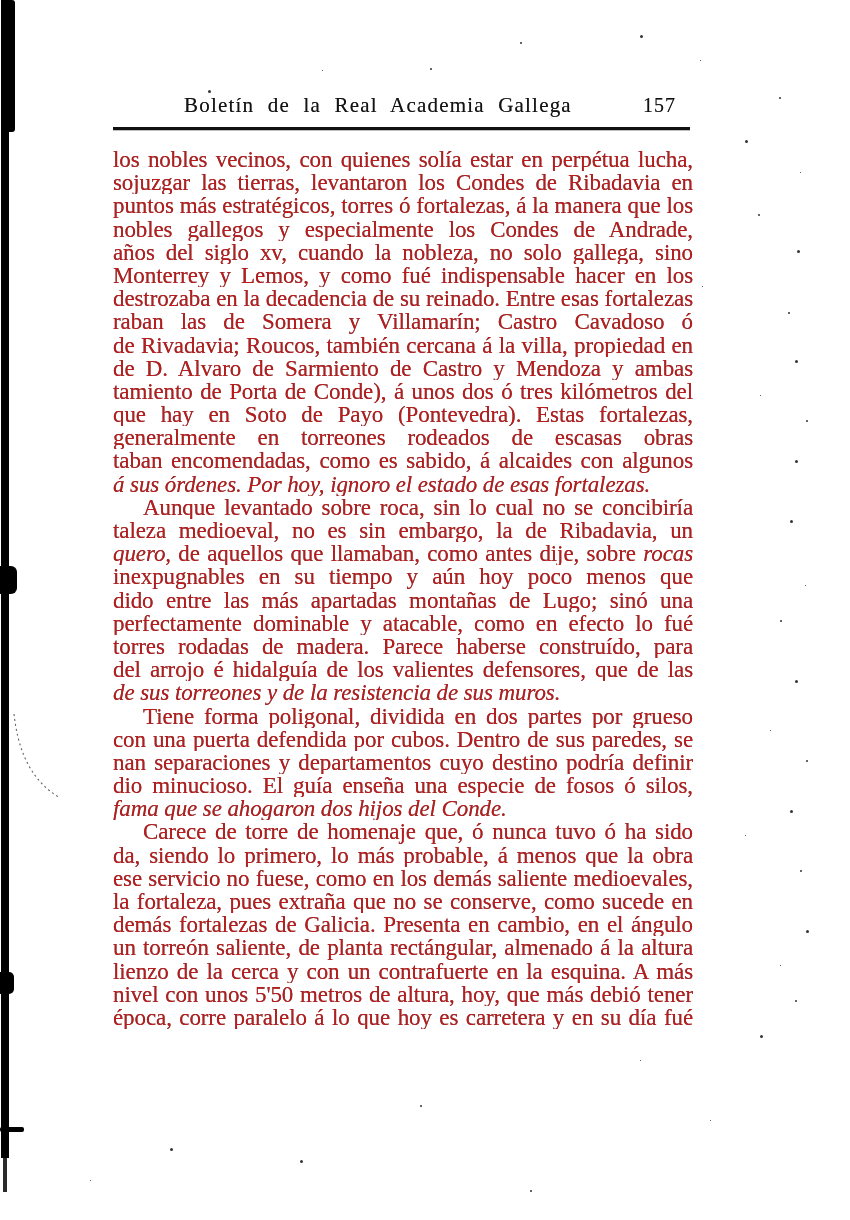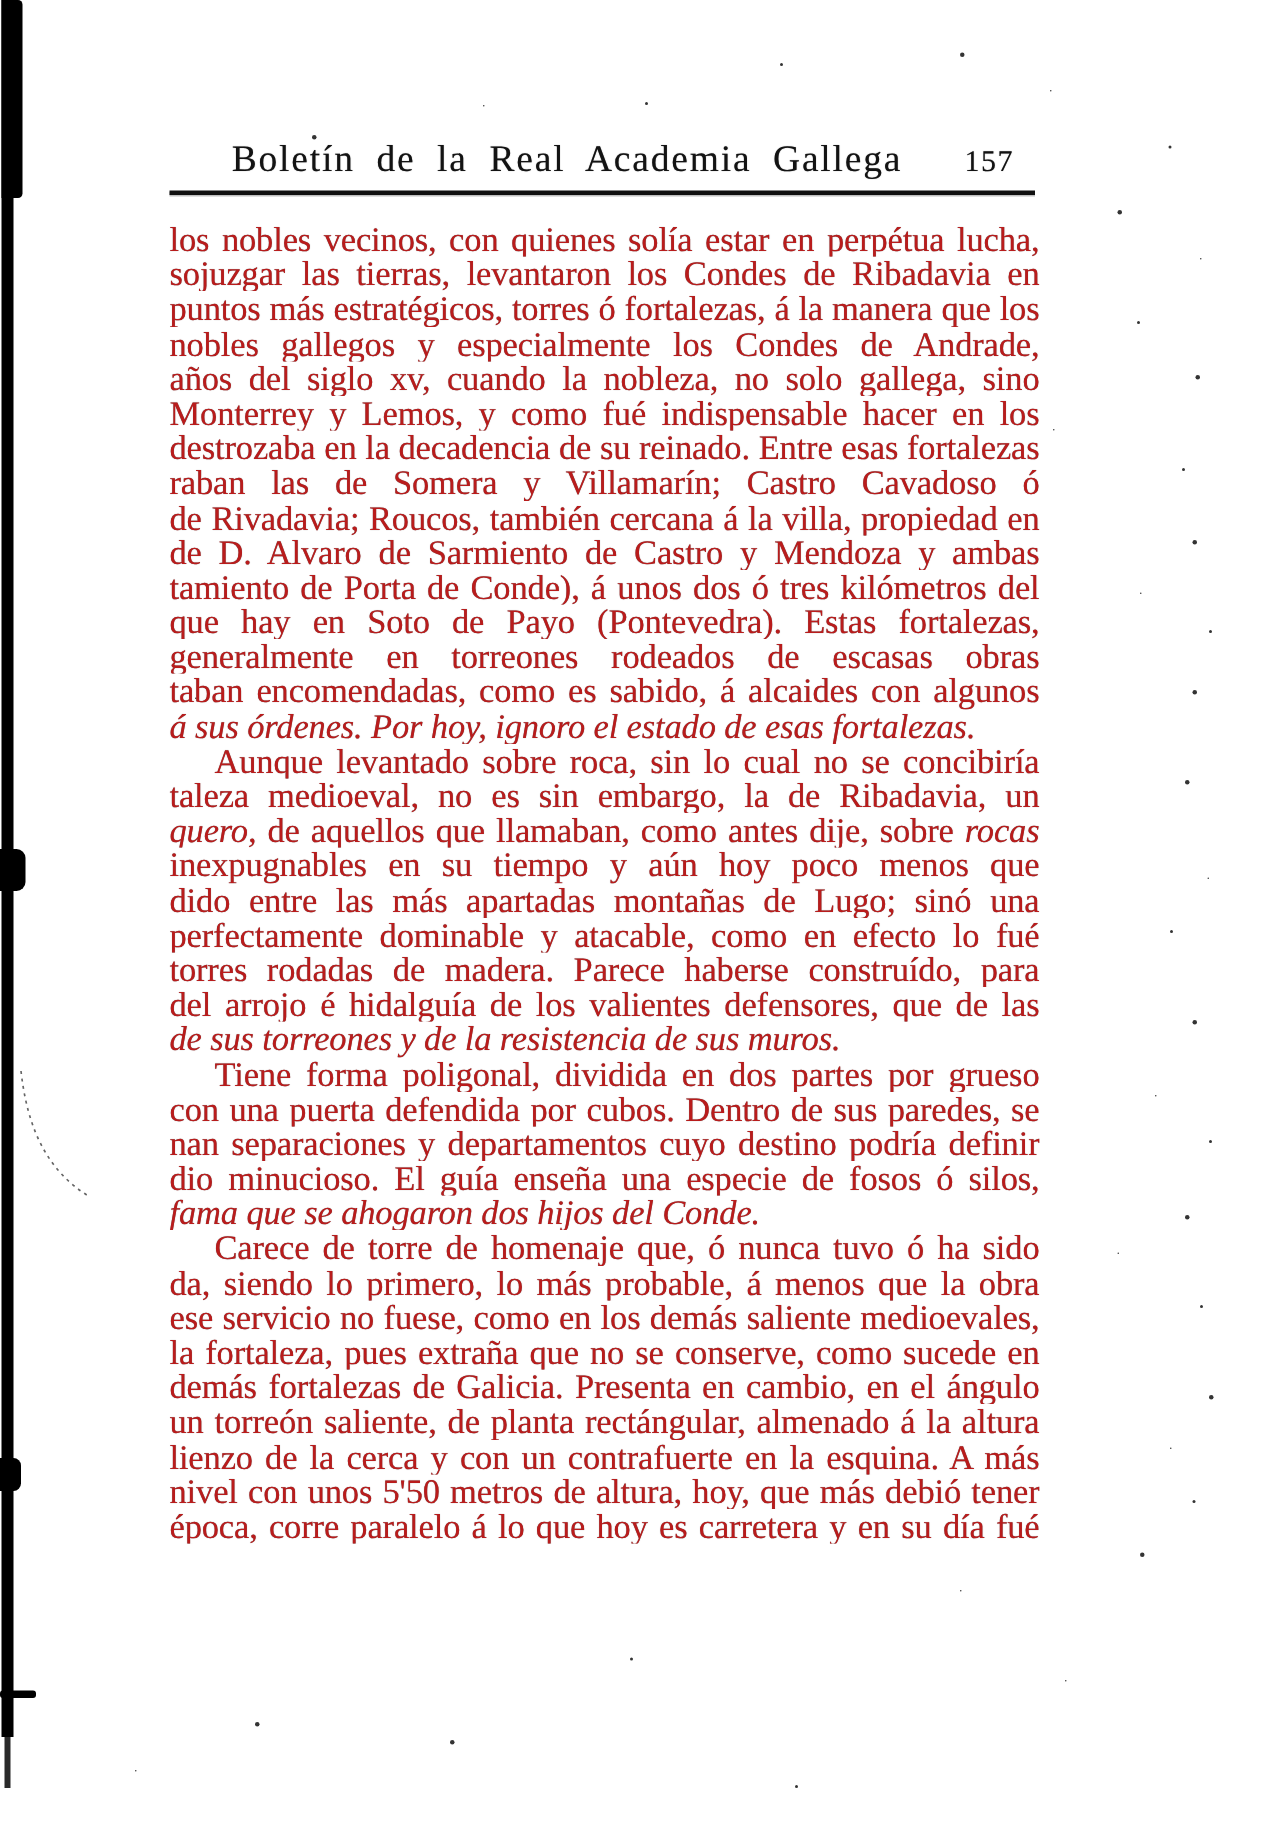--- a/index.html
+++ b/index.html
@@ -22,21 +22,21 @@
     position: absolute;
     left: 113px;
     top: 93px;
     width: 577px;
     display: flex;
     align-items: baseline;
   }
   .header-title {
     flex: 1;
     text-align: center;
-    font-size: 25px;
+    font-size: 21px;
     letter-spacing: 1.2px;
     word-spacing: 7px;
     color: #131313;
     text-shadow: 0 0 0.6px rgba(0,0,0,0.55);
     white-space: nowrap;
   }
   .header-page-number {
     font-size: 20px;
     letter-spacing: 1px;
     padding-right: 14px;

